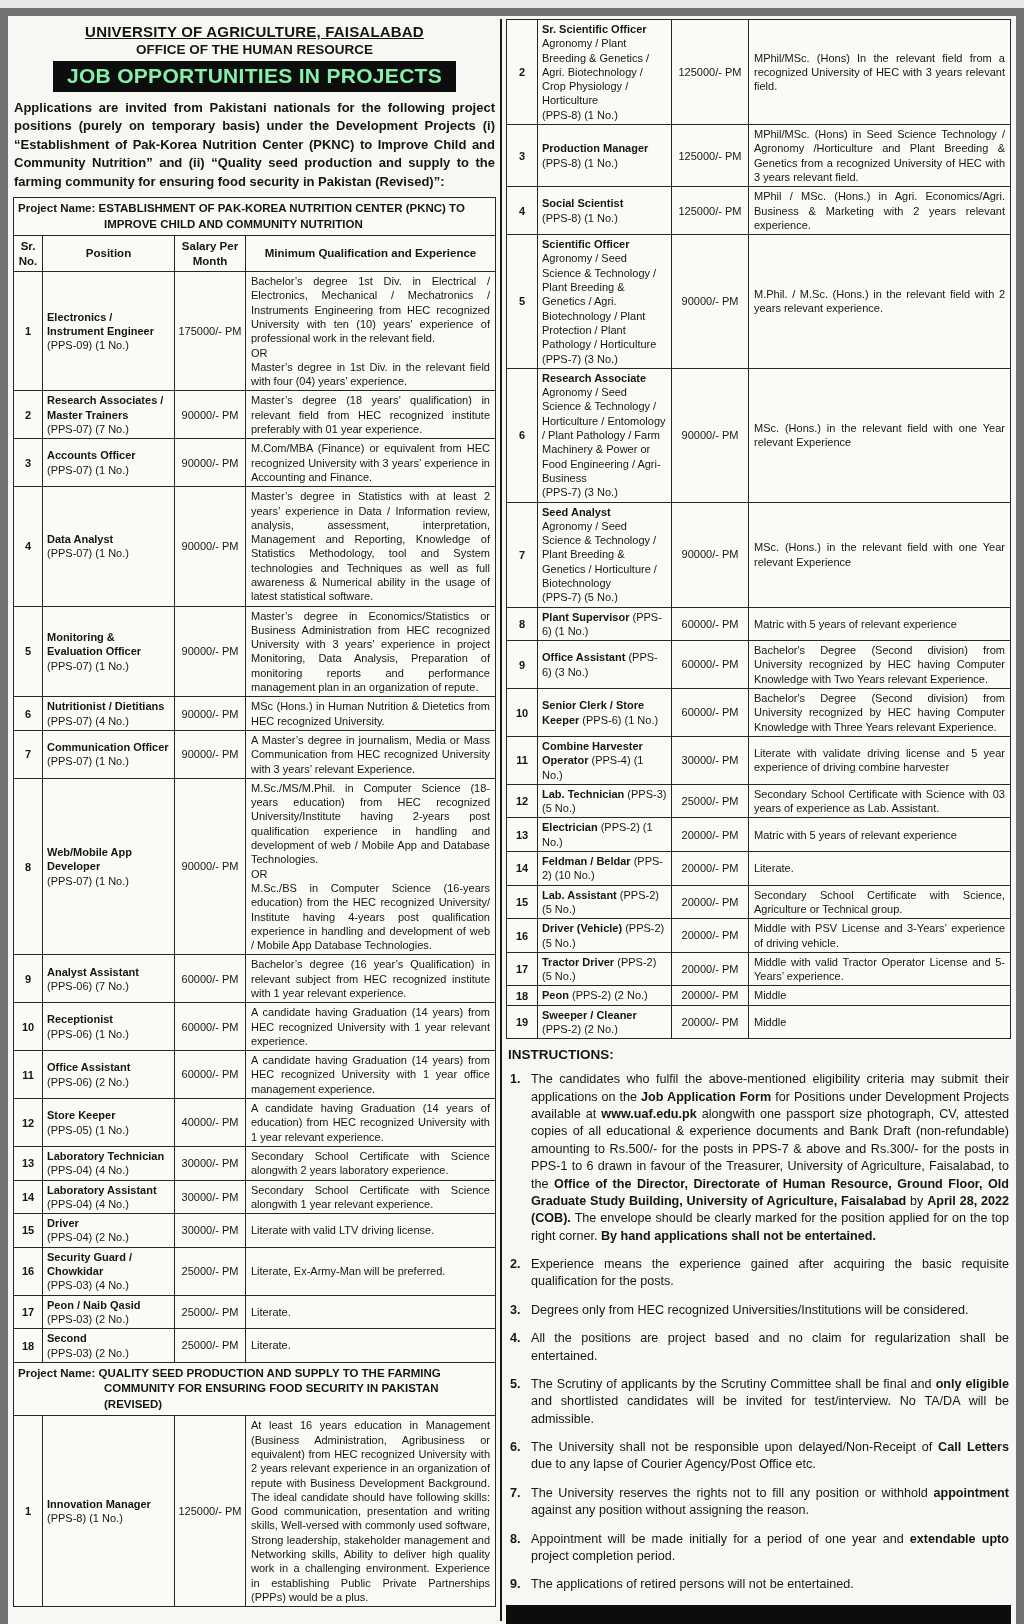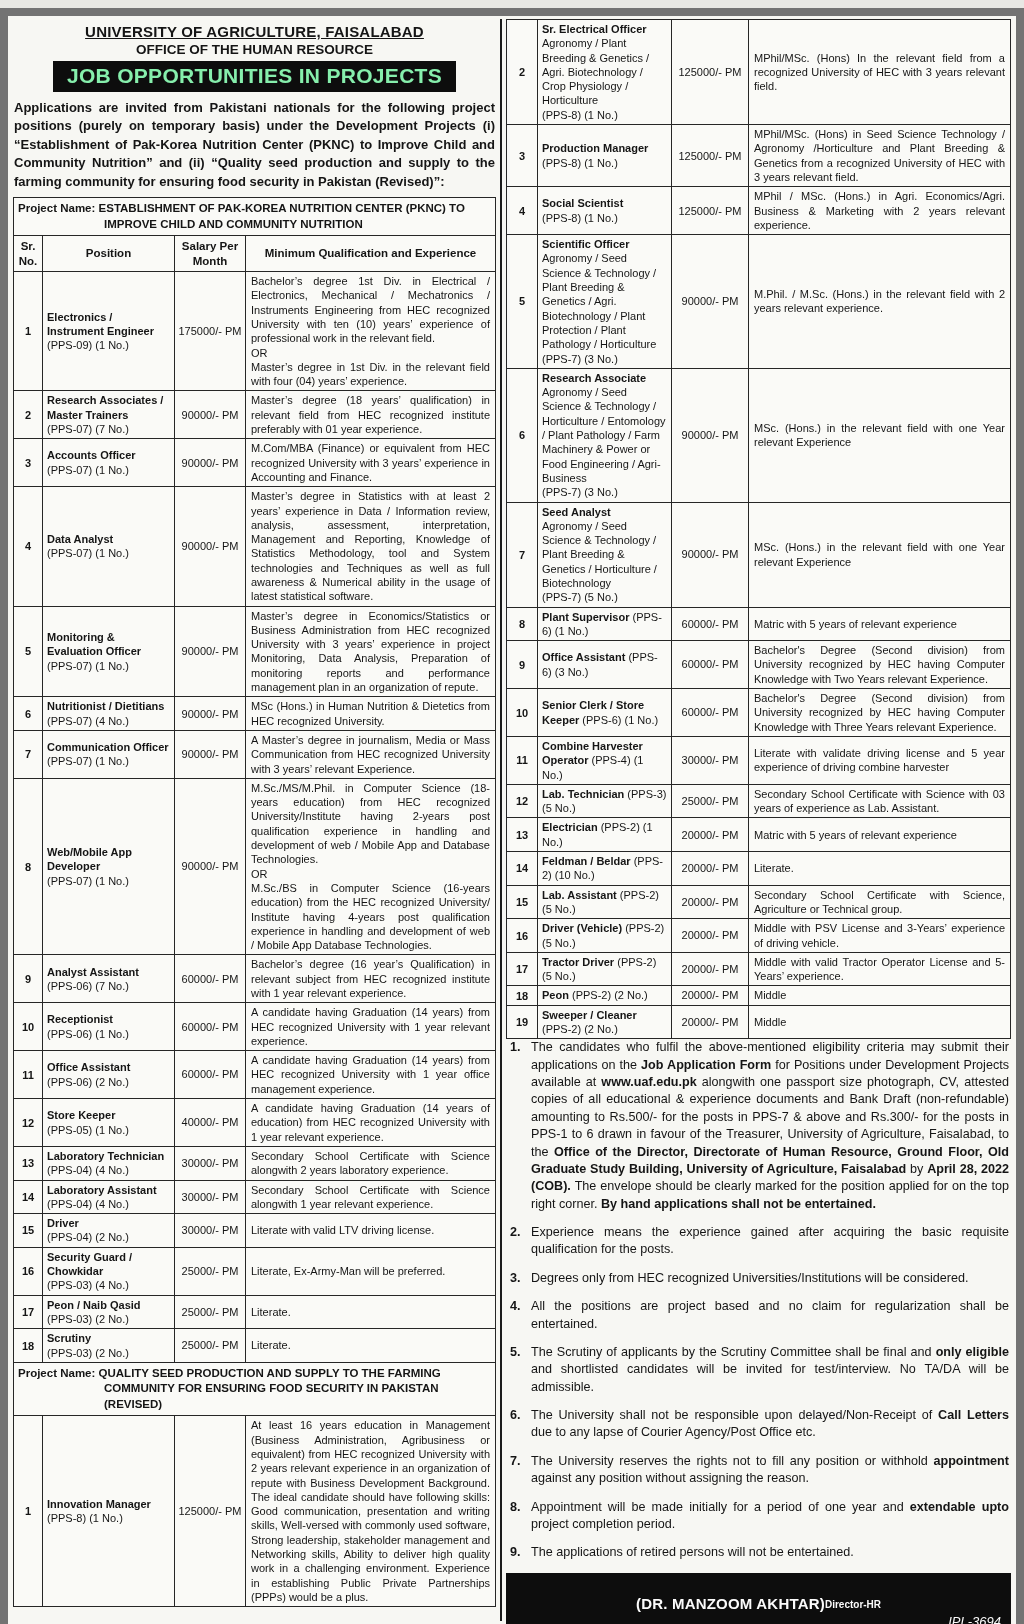--- a/index.html
+++ b/index.html
@@ -200,21 +200,21 @@
           </tr>
           <tr>
             <td class="c-sr">17</td>
             <td class="c-pos"><span class="pos-title">Peon / Naib Qasid</span><span class="pos-detail">
 (PPS-03) (2 No.)</span></td>
             <td class="c-sal">25000/- PM</td>
             <td class="c-qual">Literate.</td>
           </tr>
           <tr>
             <td class="c-sr">18</td>
-            <td class="c-pos"><span class="pos-title">Scrutiny</span><span class="pos-detail">
+            <td class="c-pos"><span class="pos-title">Second</span><span class="pos-detail">
 (PPS-03) (2 No.)</span></td>
             <td class="c-sal">25000/- PM</td>
             <td class="c-qual">Literate.</td>
           </tr>
         </tbody>
       <tbody>
         <tr>
           <td colspan="4" class="proj-head"><span class="proj-label">Project Name:</span> <span>QUALITY SEED PRODUCTION AND SUPPLY TO THE FARMING COMMUNITY FOR ENSURING FOOD SECURITY IN PAKISTAN (REVISED)</span></td>
         </tr>
       </tbody>
@@ -234,21 +234,21 @@
     <table class="jobs">
       <colgroup>
         <col style="width:31px">
           <col style="width:134px">
           <col style="width:77px">
           <col>
       </colgroup>
       <tbody id="p2-rows-right">
           <tr>
             <td class="c-sr">2</td>
-            <td class="c-pos"><span class="pos-title">Sr. Electrical Officer</span><span class="pos-detail">
+            <td class="c-pos"><span class="pos-title">Sr. Scientific Officer</span><span class="pos-detail">
 Agronomy / Plant Breeding &amp; Genetics / Agri. Biotechnology / Crop Physiology / Horticulture
 (PPS-8) (1 No.)</span></td>
             <td class="c-sal">125000/- PM</td>
             <td class="c-qual">MPhil/MSc. (Hons) In the relevant field from a recognized University of HEC with 3 years relevant field.</td>
           </tr>
           <tr>
             <td class="c-sr">3</td>
             <td class="c-pos"><span class="pos-title">Production Manager</span><span class="pos-detail">
 (PPS-8) (1 No.)</span></td>
             <td class="c-sal">125000/- PM</td>
@@ -353,20 +353,21 @@
           </tr>
           <tr>
             <td class="c-sr">19</td>
             <td class="c-pos"><span class="pos-title">Sweeper / Cleaner</span><span class="pos-detail"> (PPS-2) (2 No.)</span></td>
             <td class="c-sal">20000/- PM</td>
             <td class="c-qual">Middle</td>
           </tr>
         </tbody>
     </table>
 
+    <div class="inst-head">INSTRUCTIONS:</div>
     <ol class="inst-list" id="instructions-list">
         <li>
           <span class="inum">1.</span>
           <span class="itext"><span>The candidates who fulfil the above-mentioned eligibility criteria may submit their applications on the </span><span class="b">Job Application Form</span><span> for Positions under Development Projects available at </span><span class="b">www.uaf.edu.pk</span><span> alongwith one passport size photograph, CV, attested copies of all educational &amp; experience documents and Bank Draft (non-refundable) amounting to Rs.500/- for the posts in PPS-7 &amp; above and Rs.300/- for the posts in PPS-1 to 6 drawn in favour of the Treasurer, University of Agriculture, Faisalabad, to the </span><span class="b u">Office of the Director, Directorate of Human Resource, Ground Floor, Old Graduate Study Building, University of Agriculture, Faisalabad</span><span> by </span><span class="b u">April 28, 2022 (COB).</span><span> The envelope should be clearly marked for the position applied for on the top right corner. </span><span class="b u">By hand applications shall not be entertained.</span></span>
         </li>
         <li>
           <span class="inum">2.</span>
           <span class="itext"><span>Experience means the experience gained after acquiring the basic requisite qualification for the posts.</span></span>
         </li>
         <li>

